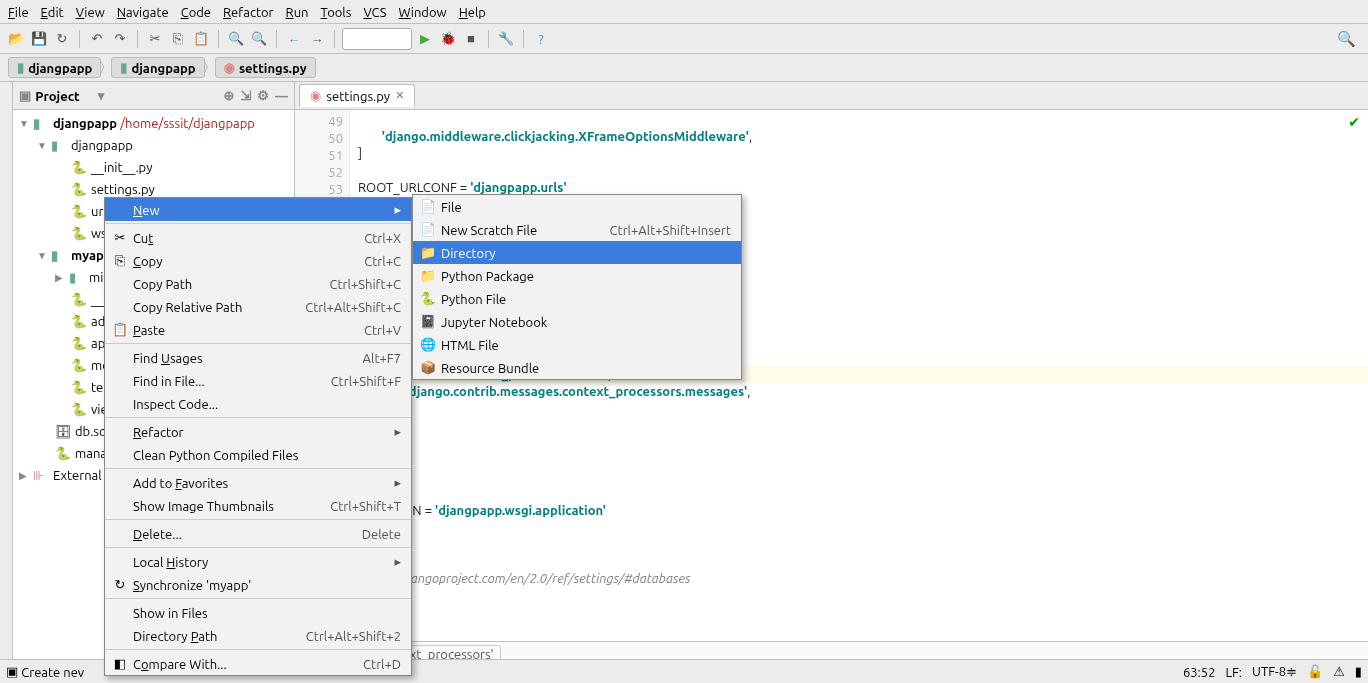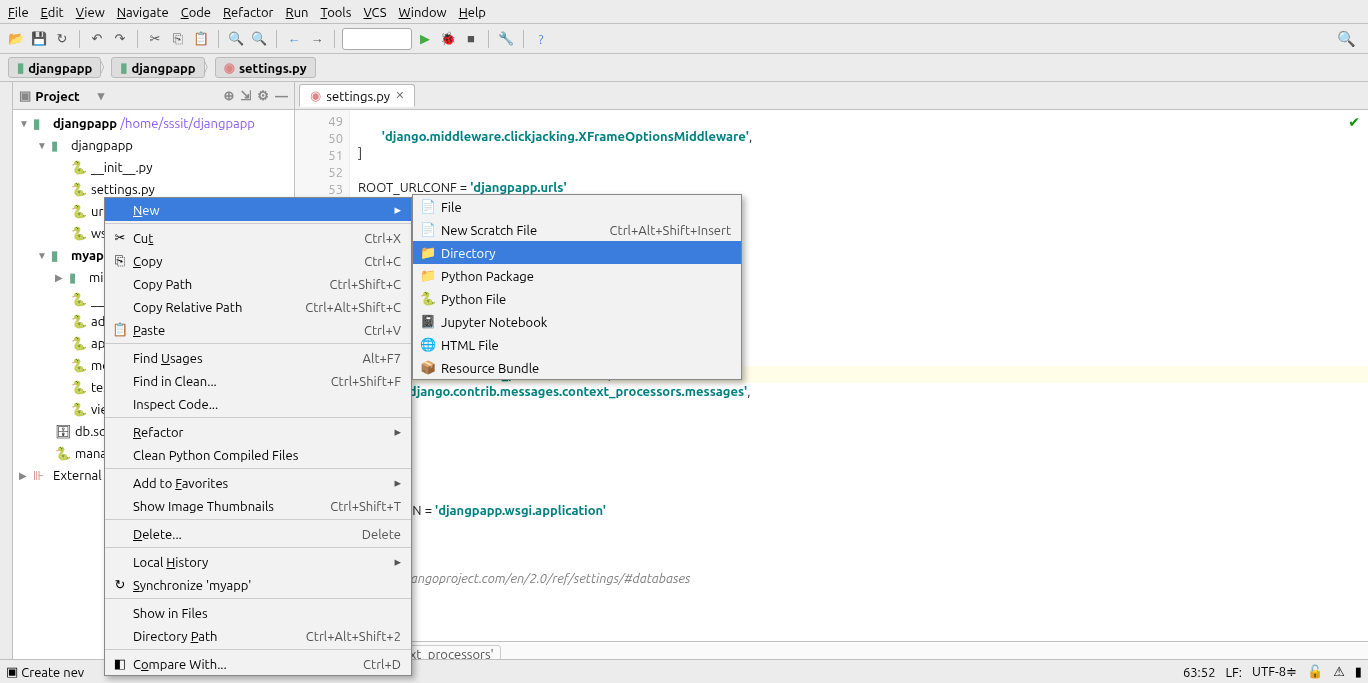--- a/index.html
+++ b/index.html
@@ -22,21 +22,21 @@
 .side { width: 13px; background: #ececec; border-right: 1px solid #c0c0c0; }
 .projpanel { width: 282px; border-right: 1px solid #c0c0c0; display: flex; flex-direction: column; background:#fff;}
 .projhead { display: flex; align-items: center; height: 28px; padding: 0 6px; background: #ececec; border-bottom: 1px solid #c0c0c0; font-weight:bold;}
 .projhead .ticon { margin-right: 4px; color:#888; }
 .projhead .r { margin-left: auto; display:flex; gap:6px; color:#888;}
 .tree { overflow: hidden; padding: 2px 0; }
 .tnode { display: flex; align-items: center; height: 22px; padding-left: 6px; white-space:nowrap; }
 .tnode .arrow { width: 14px; color: #888; font-size:10px; }
 .tnode .ico { width: 16px; margin-right: 4px; }
 .tnode.bold { font-weight: bold; }
-.tnode .gray { color: #8b5cf6; font-weight:normal;}
+.tnode .gray { color: #b91c1c; font-weight:normal;}
 .editor { flex: 1; display: flex; flex-direction: column; position: relative; }
 .tabbar { display: flex; align-items: center; height: 28px; background: #ececec; border-bottom: 1px solid #c0c0c0; padding-left: 4px; }
 .tab { display: flex; align-items: center; padding: 3px 10px; background: #fff; border: 1px solid #bbb; border-bottom-color: #fff; gap: 5px; border-radius: 3px 3px 0 0;}
 .tab .x { color: #777; font-size:11px;}
 .codewrap { flex: 1; display: flex; font-family: "DejaVu Sans Mono", monospace; font-size: 14px; overflow: hidden; position:relative;}
 .gutter { width: 55px; background: #f7f7f7; border-right: 1px solid #eee; text-align: right; color: #aaa; padding: 2px 6px 0 0; line-height: 18px; }
 .gline { height: 17px; }
 .code { flex: 1; padding: 18px 0 0 8px; line-height: 17px; white-space: pre; color: #222; }
 .code .str { color: #008080; font-weight: bold; }
 .code .com { color: #808080; font-style: italic; }
@@ -280,21 +280,21 @@
       <span class="mshort">Ctrl+V</span>
     </div>
     <div class="msep"></div>
     <div class="mitem">
       <span class="mico"></span>
       <span class="mlabel">Find <u>U</u>sages</span>
       <span class="mshort">Alt+F7</span>
     </div>
     <div class="mitem">
       <span class="mico"></span>
-      <span class="mlabel">Find in Clean...</span>
+      <span class="mlabel">Find in File...</span>
       <span class="mshort">Ctrl+Shift+F</span>
     </div>
     <div class="mitem">
       <span class="mico"></span>
       <span class="mlabel">Inspect Code...</span>
     </div>
     <div class="msep"></div>
     <div class="mitem">
       <span class="mico"></span>
       <span class="mlabel"><u>R</u>efactor</span>

